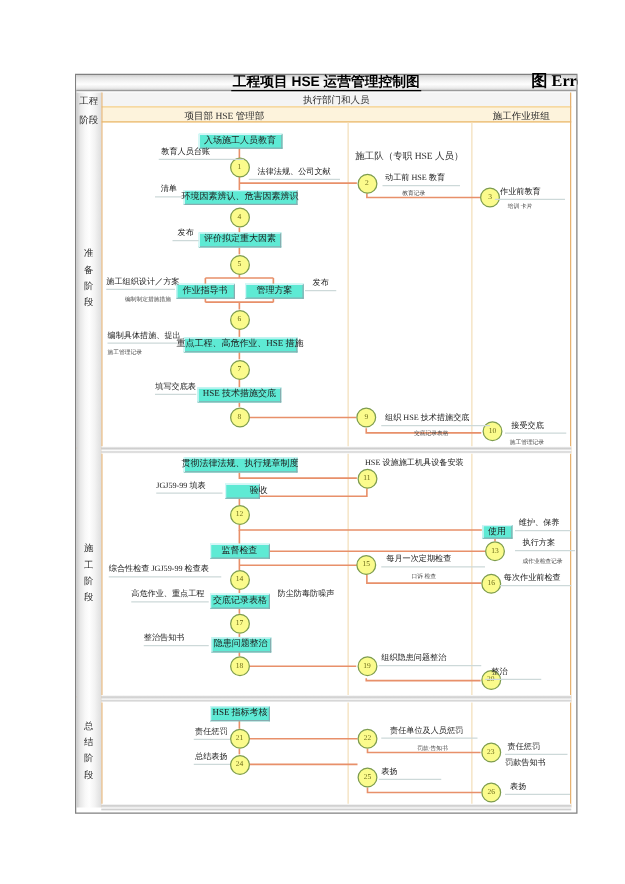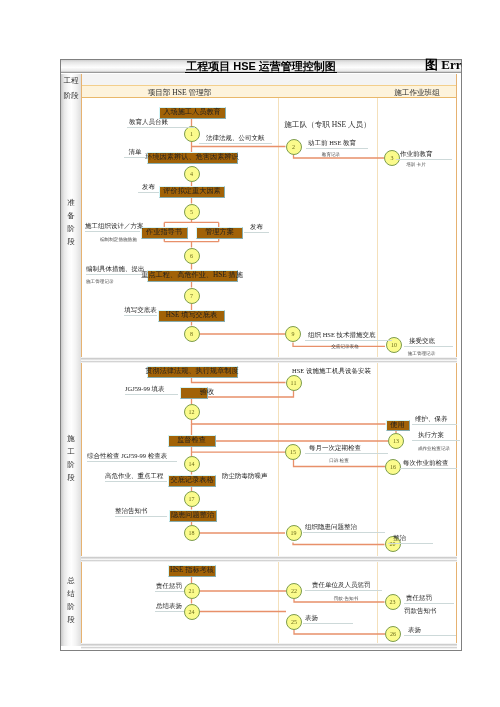--- a/index.html
+++ b/index.html
@@ -40,21 +40,21 @@
           #ffffff 0px,#f1f1f1 0.6px,#c9c9c9 1.6px,#e3e3e3 2.6px,
           #fafafa 3.4px,#d0d0d0 4.6px,#ededed 5.4px,#ffffff 6px);}
   .sepb{position:absolute;left:61px;height:1.4px;background:#ecc183;}
 
   .ggrid{position:absolute;left:0;top:0;width:500px;height:707px;overflow:visible;}
 
   
   .fbox{position:absolute;box-sizing:border-box;
         border-top:0.6px solid #d4f5f7;border-left:0.6px solid #d4f5f7;
         border-right:1.5px solid #87adb0;border-bottom:1.5px solid #87adb0;
-        background:#a16207;
+        background:#5eead4;
         font-size:7.2px;line-height:1;text-align:right;color:#1f1f1f;white-space:nowrap;
         display:flex;align-items:center;justify-content:center;}
 
   
   .node{position:absolute;width:16px;height:16px;border-radius:50%;
         background:#fbfb8c;border:1.1px solid #7d9c4e;box-sizing:border-box;
         font-family:"Liberation Serif",serif;font-size:6px;color:#6b6b1a;
         display:flex;align-items:center;justify-content:center;line-height:1;}
 
   
@@ -70,20 +70,21 @@
 
   <div class="titlebar">
     <div class="title"><span>工程项目 HSE 运营管理控制图</span></div>
   </div>
   <div class="errclip">
       <div class="errref">图 Error!</div>
     </div>
 
   <div class="rowspan"></div>
   <div class="rowcols"></div>
+  <div class="hdr" style="left:81px;top:74px;width:376px;">执行部门和人员</div>
   <div class="hdr" style="left:81px;top:86.5px;width:197px;">项目部 HSE 管理部</div>
   <div class="hdr" style="left:278px;top:86.5px;width:99px;margin-top:32px;">施工队（专职 HSE 人员）</div>
   <div class="hdr" style="left:377px;top:86.5px;width:80px;">施工作业班组</div>
 
   <div class="vline" style="left:278px;top:98px;height:548px;"></div>
   <div class="vline" style="left:377px;top:98px;height:548px;"></div>
   <div class="vline" style="left:81px;top:74px;height:572px;background:#e6b271;"></div>
   <div class="vline" style="left:456px;top:74px;height:572px;background:#e6b271;"></div>
 
   <div class="seph" style="top:357px;width:376px;"></div>
@@ -153,21 +154,21 @@
     </svg>
 
   <div id="flow">
 
     <div class="fbox" style="left:158.5px;top:106.5px;width:67px;height:12px;">入场施工人员教育</div>
     <div class="fbox" style="left:146.5px;top:152px;width:91px;height:12px;">环境因素辨认、危害因素辨识</div>
     <div class="fbox" style="left:159px;top:186px;width:66px;height:12px;">评价拟定重大因素</div>
     <div class="fbox" style="left:140.5px;top:226.5px;width:47px;height:12px;">作业指导书</div>
     <div class="fbox" style="left:196px;top:226.5px;width:47px;height:12px;">管理方案</div>
     <div class="fbox" style="left:146.5px;top:269.5px;width:91px;height:12px;">重点工程、高危作业、HSE 措施</div>
-    <div class="fbox" style="left:158px;top:310px;width:67px;height:12px;">HSE 填写交底表</div>
+    <div class="fbox" style="left:158px;top:310px;width:67px;height:12px;">HSE 技术措施交底</div>
 
     <div class="node" style="left:183.5px;top:126px;">1</div>
     <div class="node" style="left:285.5px;top:138.5px;">2</div>
     <div class="node" style="left:384px;top:150px;">3</div>
     <div class="node" style="left:183.5px;top:166px;">4</div>
     <div class="node" style="left:183.5px;top:203.5px;">5</div>
     <div class="node" style="left:183.5px;top:247.5px;">6</div>
     <div class="node" style="left:183.5px;top:287.5px;">7</div>
     <div class="node" style="left:183.5px;top:325.5px;">8</div>
     <div class="node" style="left:285px;top:325.5px;">9</div>

